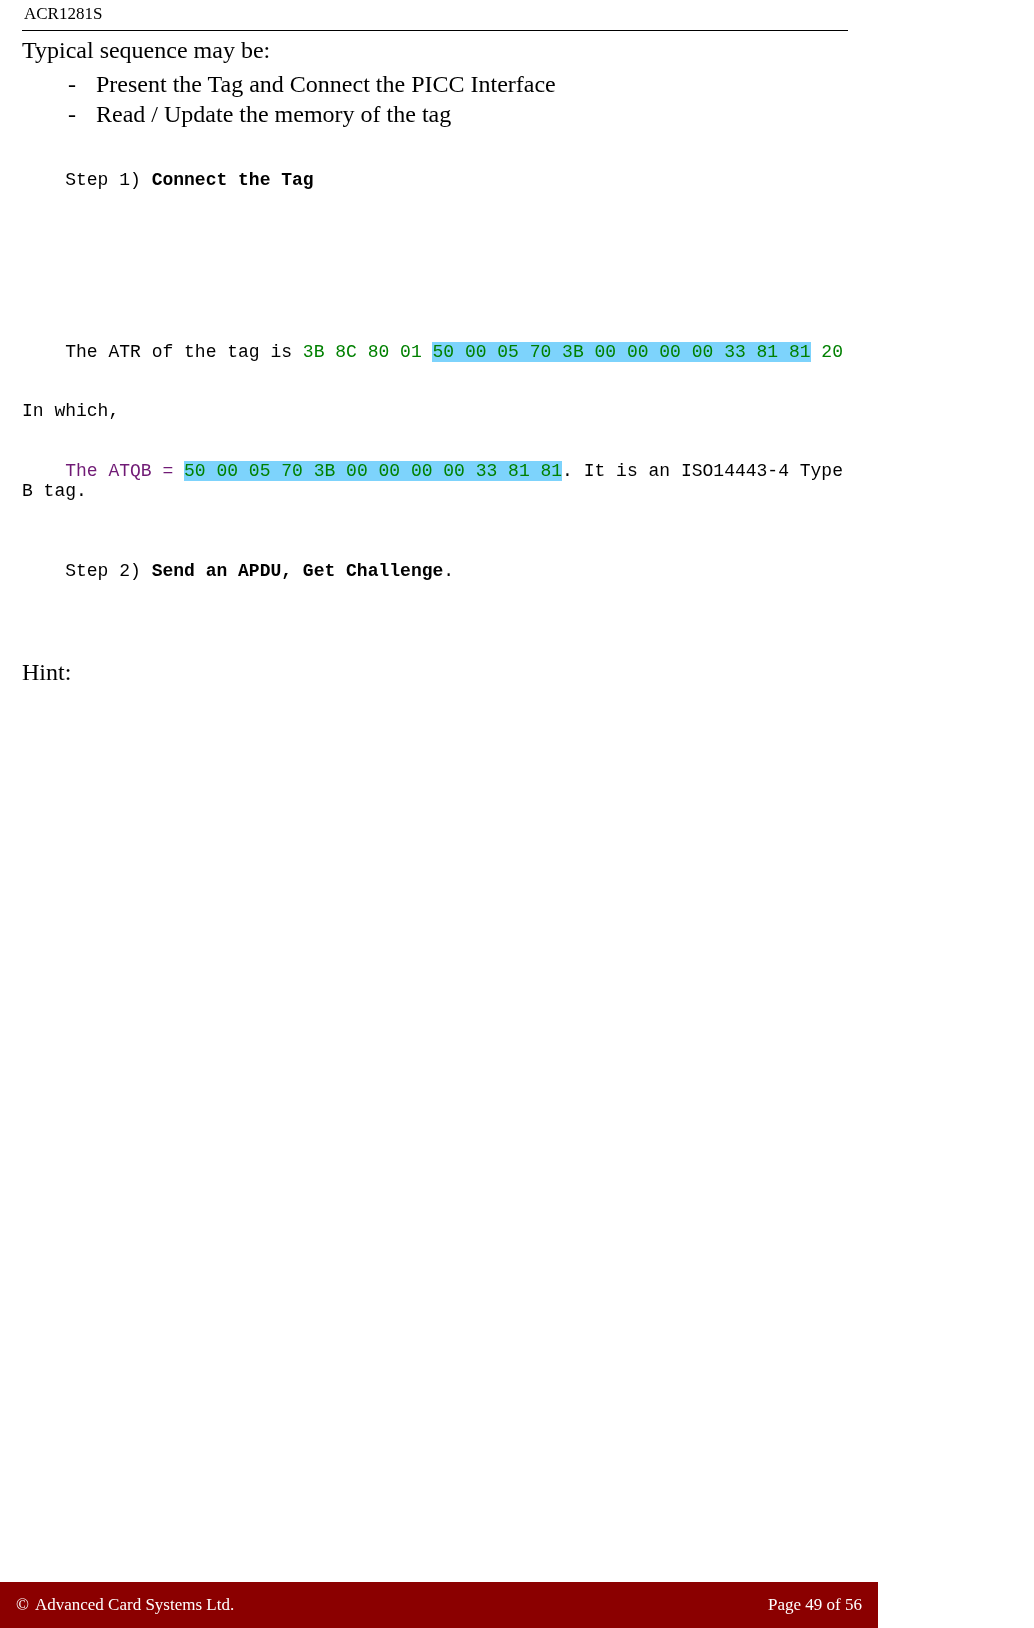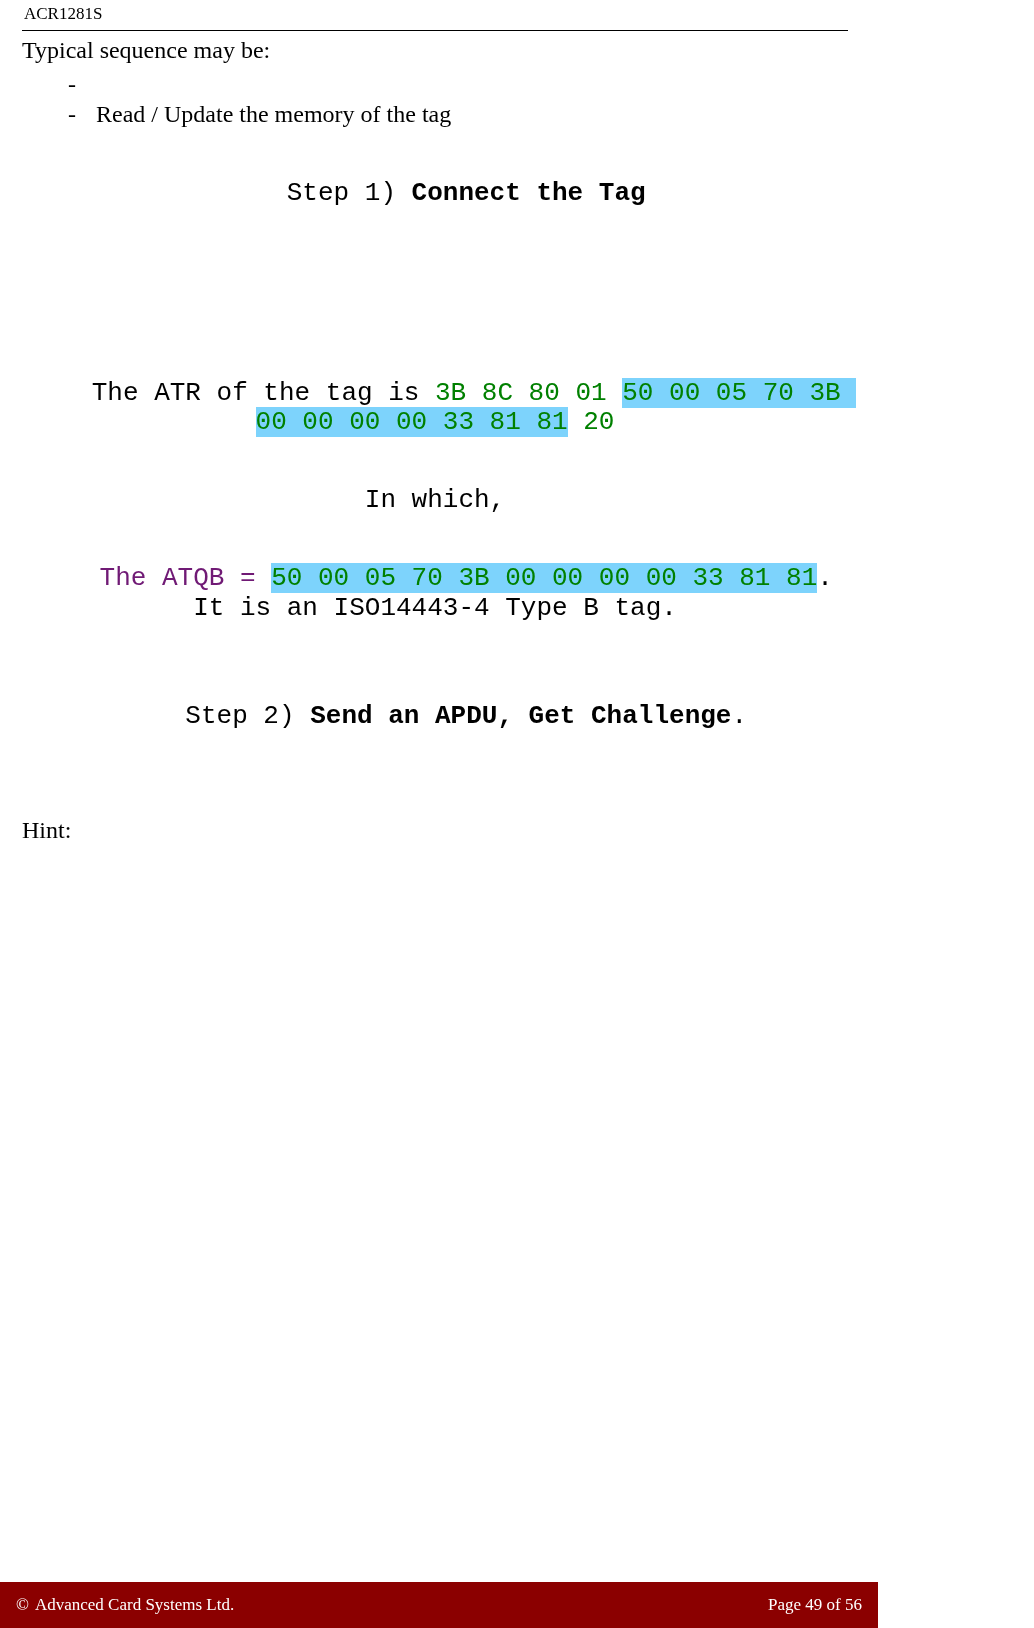--- a/index.html
+++ b/index.html
@@ -6,21 +6,21 @@
   html, body { width: 1034px; height: 1628px; background: #fff; font-family: "Times New Roman", Times, serif; color: #000; }
   .page { width: 878px; height: 1628px; position: relative; }
   .content { padding: 0 30px 0 22px; }
   .doc-header { font-size: 17px; padding-top: 4px; padding-left: 2px; }
   .rule { border: none; border-top: 1.5px solid #000; margin: 6px 0 4px 0; }
   .body-text { font-size: 24px; line-height: 1.25; }
   .intro { margin-top: 4px; }
   .bullets { margin-top: 4px; margin-bottom: 20px; }
   .bullet { display: flex; align-items: flex-start; }
   .bullet .dash { width: 20px; text-align: center; margin-left: 40px; margin-right: 14px; }
-  .mono { font-family: "Courier New", Courier, monospace; font-size: 26px; line-height: 1.15; white-space: pre-wrap; text-align: center; }
+  .mono { font-family: "Courier New", Courier, monospace; font-size: 18px; line-height: 1.15; white-space: pre-wrap; }
   .step-row { margin-top: 10px; }
   .bold { font-weight: bold; }
   .green { color: #008000; }
   .red { color: #701a75; }
   .hl { background: #7dd3fc; }
   .gap-lg { height: 110px; }
   .gap-sm { height: 18px; }
   .hint-block { margin-top: 54px; }
   .footer { position: absolute; left: 0; bottom: 0; width: 100%; height: 46px; background: #8b0000; color: #fff; display: flex; align-items: center; justify-content: space-between; padding: 0 16px; font-size: 17px; }
   .copy { display: flex; align-items: center; gap: 6px; }
@@ -31,20 +31,21 @@
 
 <div class="content">
   <div class="doc-header">ACR1281S</div>
   <hr class="rule">
 
   <div class="body-text intro">Typical sequence may be:</div>
 
   <div class="bullets">
     <div class="body-text bullet">
       <span class="dash">-</span>
+      <span>Present the Tag and Connect the PICC Interface</span>
     </div>
     <div class="body-text bullet">
       <span class="dash">-</span>
       <span>Read / Update the memory of the tag</span>
     </div>
   </div>
 
   <div class="mono step-row">
     <span>Step 1) </span><span class="bold">Connect the Tag</span>
   </div>

